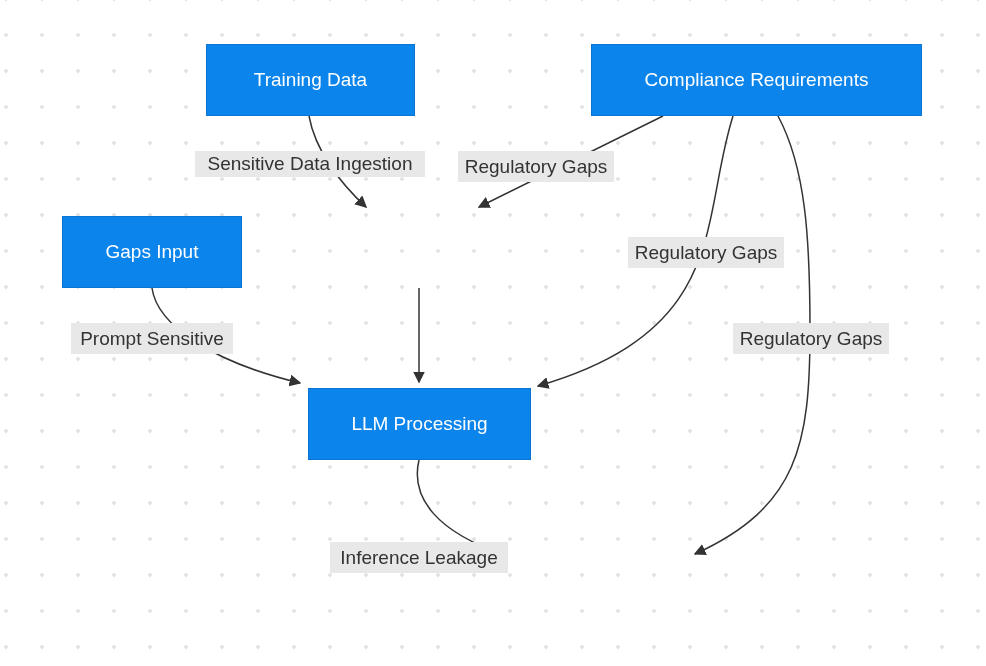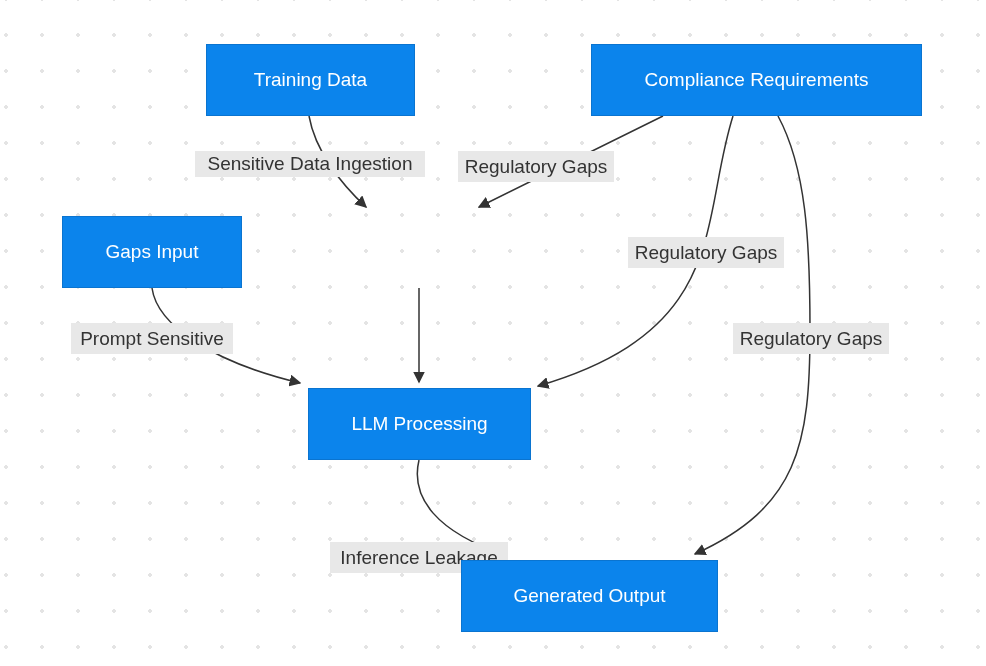--- a/index.html
+++ b/index.html
@@ -109,17 +109,14 @@
   </div>
   <div class="node n-compliance">
     <span>Compliance Requirements</span>
   </div>
   <div class="node n-user-input">
     <span>Gaps Input</span>
   </div>
   <div class="node n-llm">
     <span>LLM Processing</span>
   </div>
-  <div class="node n-output">
-    <span>Generated Output</span>
-  </div>
 
 </div>
 
 </body></html>

